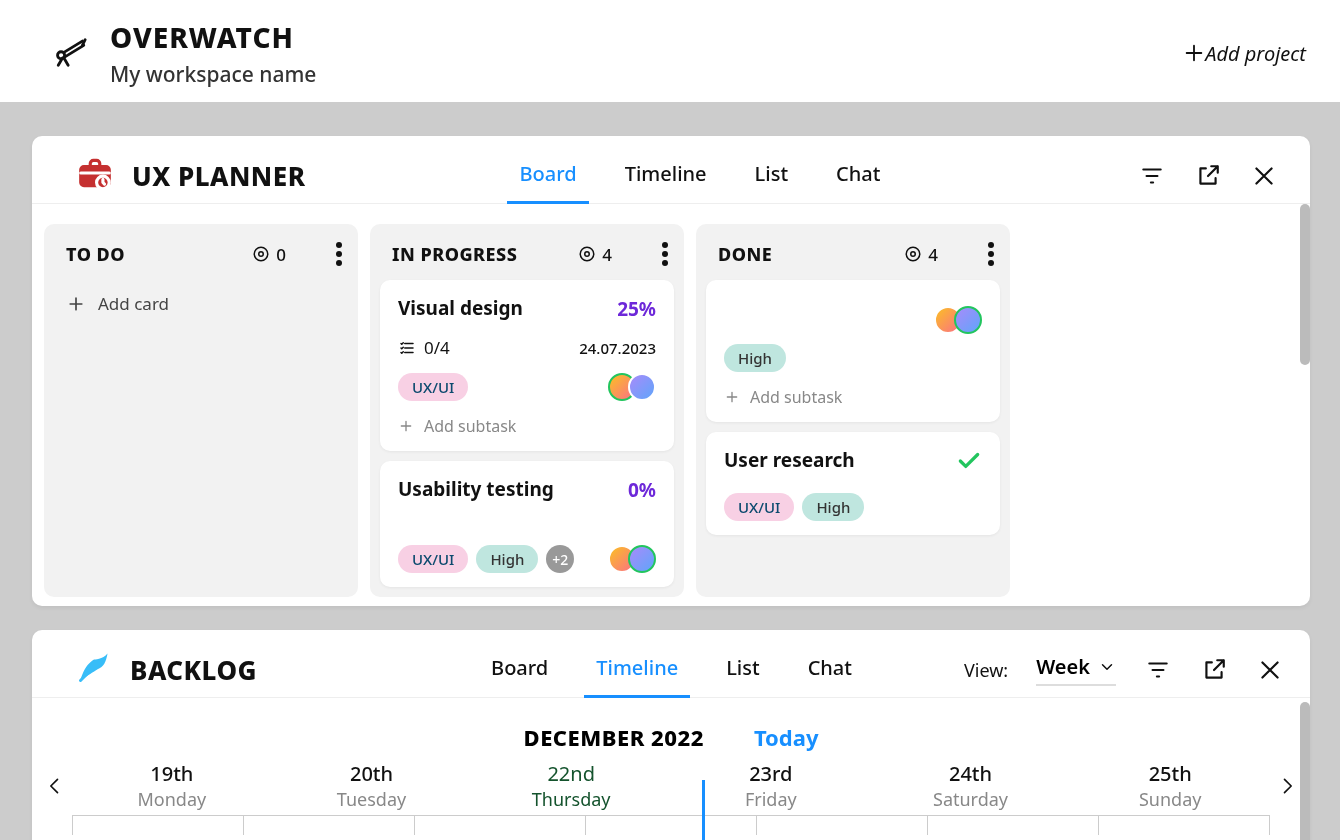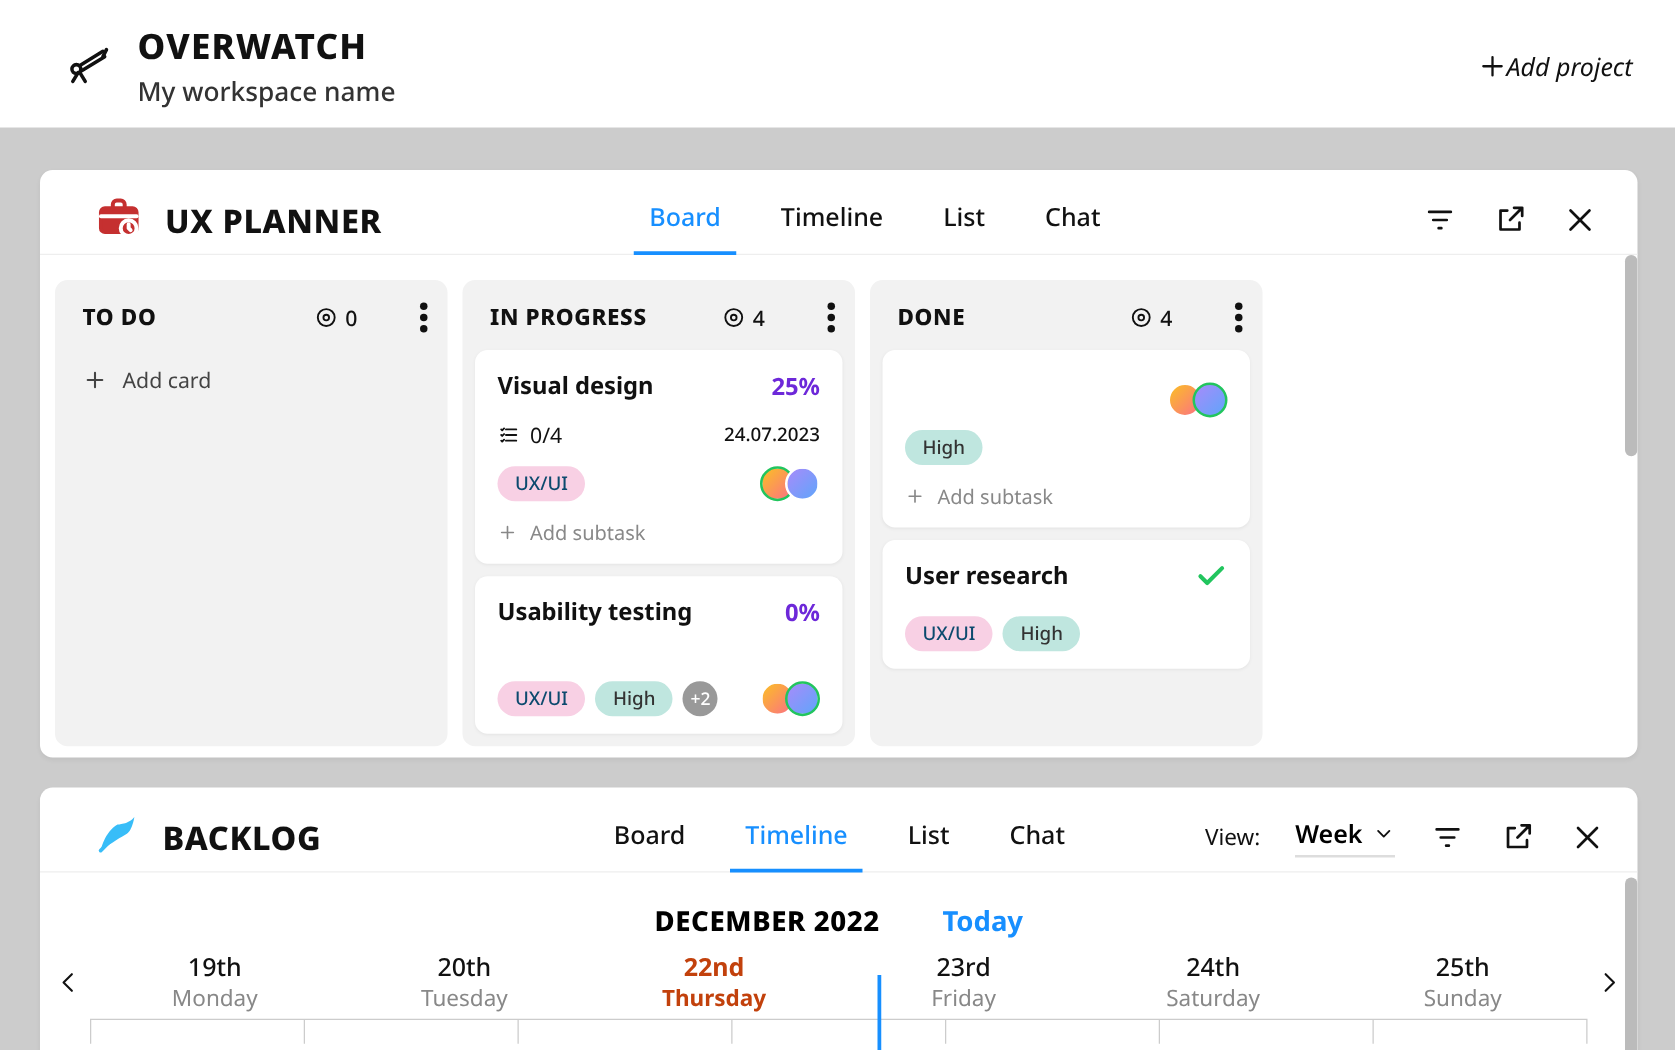--- a/index.html
+++ b/index.html
@@ -100,21 +100,21 @@
     .tz{display:flex;justify-content:center;align-items:center;gap:50px;padding:24px 0 8px;}
     .tz-month{font-size:22px;font-weight:800;letter-spacing:0.5px;}
     .tz-today{font-size:22px;font-weight:700;color:#178fff;cursor:pointer;}
     .days-wrap{display:flex;align-items:center;padding:0 6px;}
     .nav-arrow{width:34px;display:flex;align-items:center;justify-content:center;cursor:pointer;}
     .nav-arrow svg{width:20px;height:30px;stroke:#111;stroke-width:2;fill:none;}
     .days{flex:1;display:flex;}
     .day{flex:1;text-align:center;}
     .day-num{font-size:20px;font-weight:500;color:#111;}
     .day-name{font-size:18px;color:#888;}
-    .day.active .day-num,.day.active .day-name{color:#c2410c;font-weight:700;}
+    .day.active .day-num,.day.active .day-name{color:#14532d;font-weight:400;}
     .grid-row{display:flex;margin:4px 40px 0 40px;border-top:1px solid #ccc;height:20px;position:relative;}
     .grid-row .cell{flex:1;border-right:1px solid #ccc;}
     .grid-row .cell:first-child{border-left:1px solid #ccc;}
     .today-line{position:absolute;top:-36px;bottom:-6px;width:3px;background:#178fff;left:calc( (100% / 7) * 3.68 );}
 
     
     svg{fill:none;stroke-width:2;stroke-linecap:round;stroke-linejoin:round;}
   </style>
 </head>
 <body>

